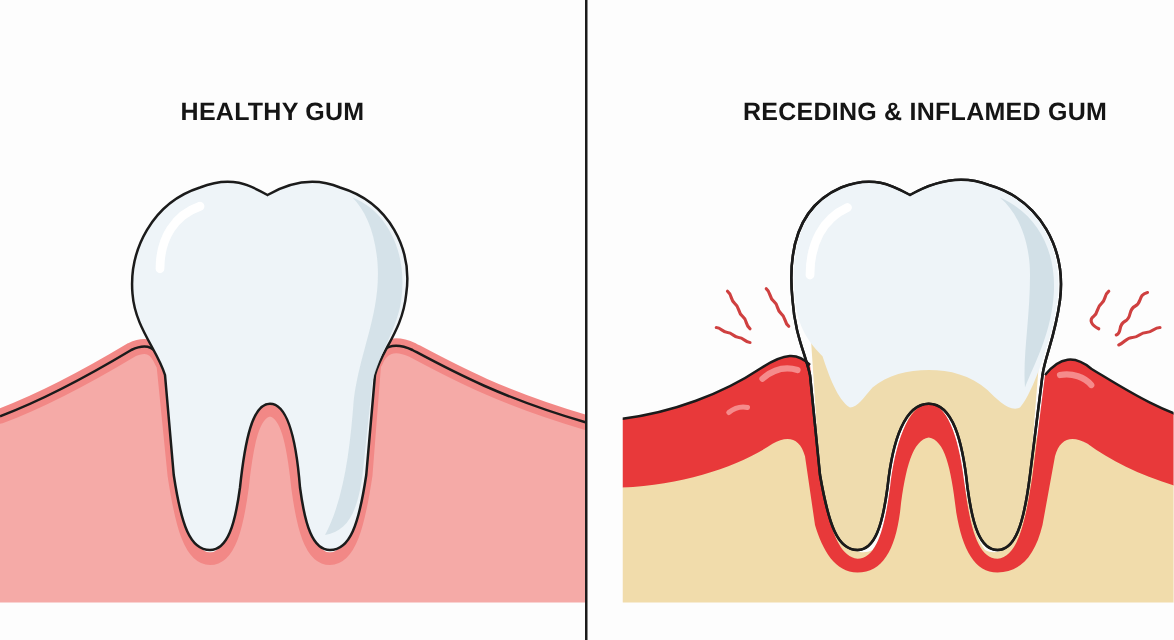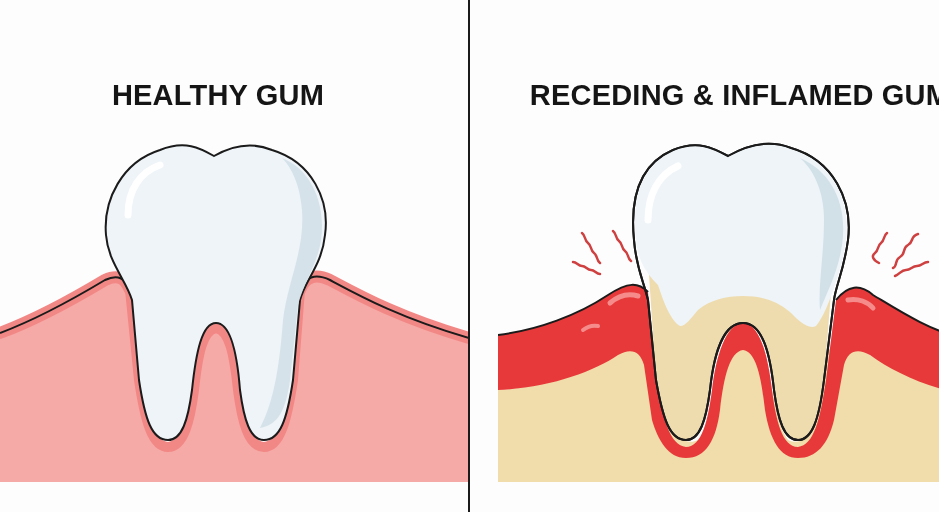--- a/index.html
+++ b/index.html
@@ -4,21 +4,21 @@
   <style>
     html, body { margin: 0; padding: 0; background: #fdfdfd; }
     .canvas { position: relative; width: 939px; height: 512px; overflow: hidden; background: #fdfdfd; }
     .panel { position: absolute; top: 0; height: 512px; }
     .panel-left { left: 0; width: 469px; }
     .panel-right { left: 498px; width: 469px; }
     .title {
       position: absolute; top: 79px; left: 0; width: 100%;
       text-align: center;
       font-family: "Liberation Sans", sans-serif;
-      font-weight: bold; font-size: 29px; color: #151515; letter-spacing: 0.2px;
+      font-weight: bold; font-size: 20px; color: #151515; letter-spacing: 0.2px;
     }
     .panel-left .title { left: 0; width: 436px; }
     .panel-right .title { left: 30px; width: 424px; }
     .divider { position: absolute; left: 468px; top: 0; width: 2px; height: 512px; background: #1b1b1b; }
     svg { position: absolute; left: 0; top: 0; }
   </style>
 </head>
 <body>
 
 <div class="canvas">

